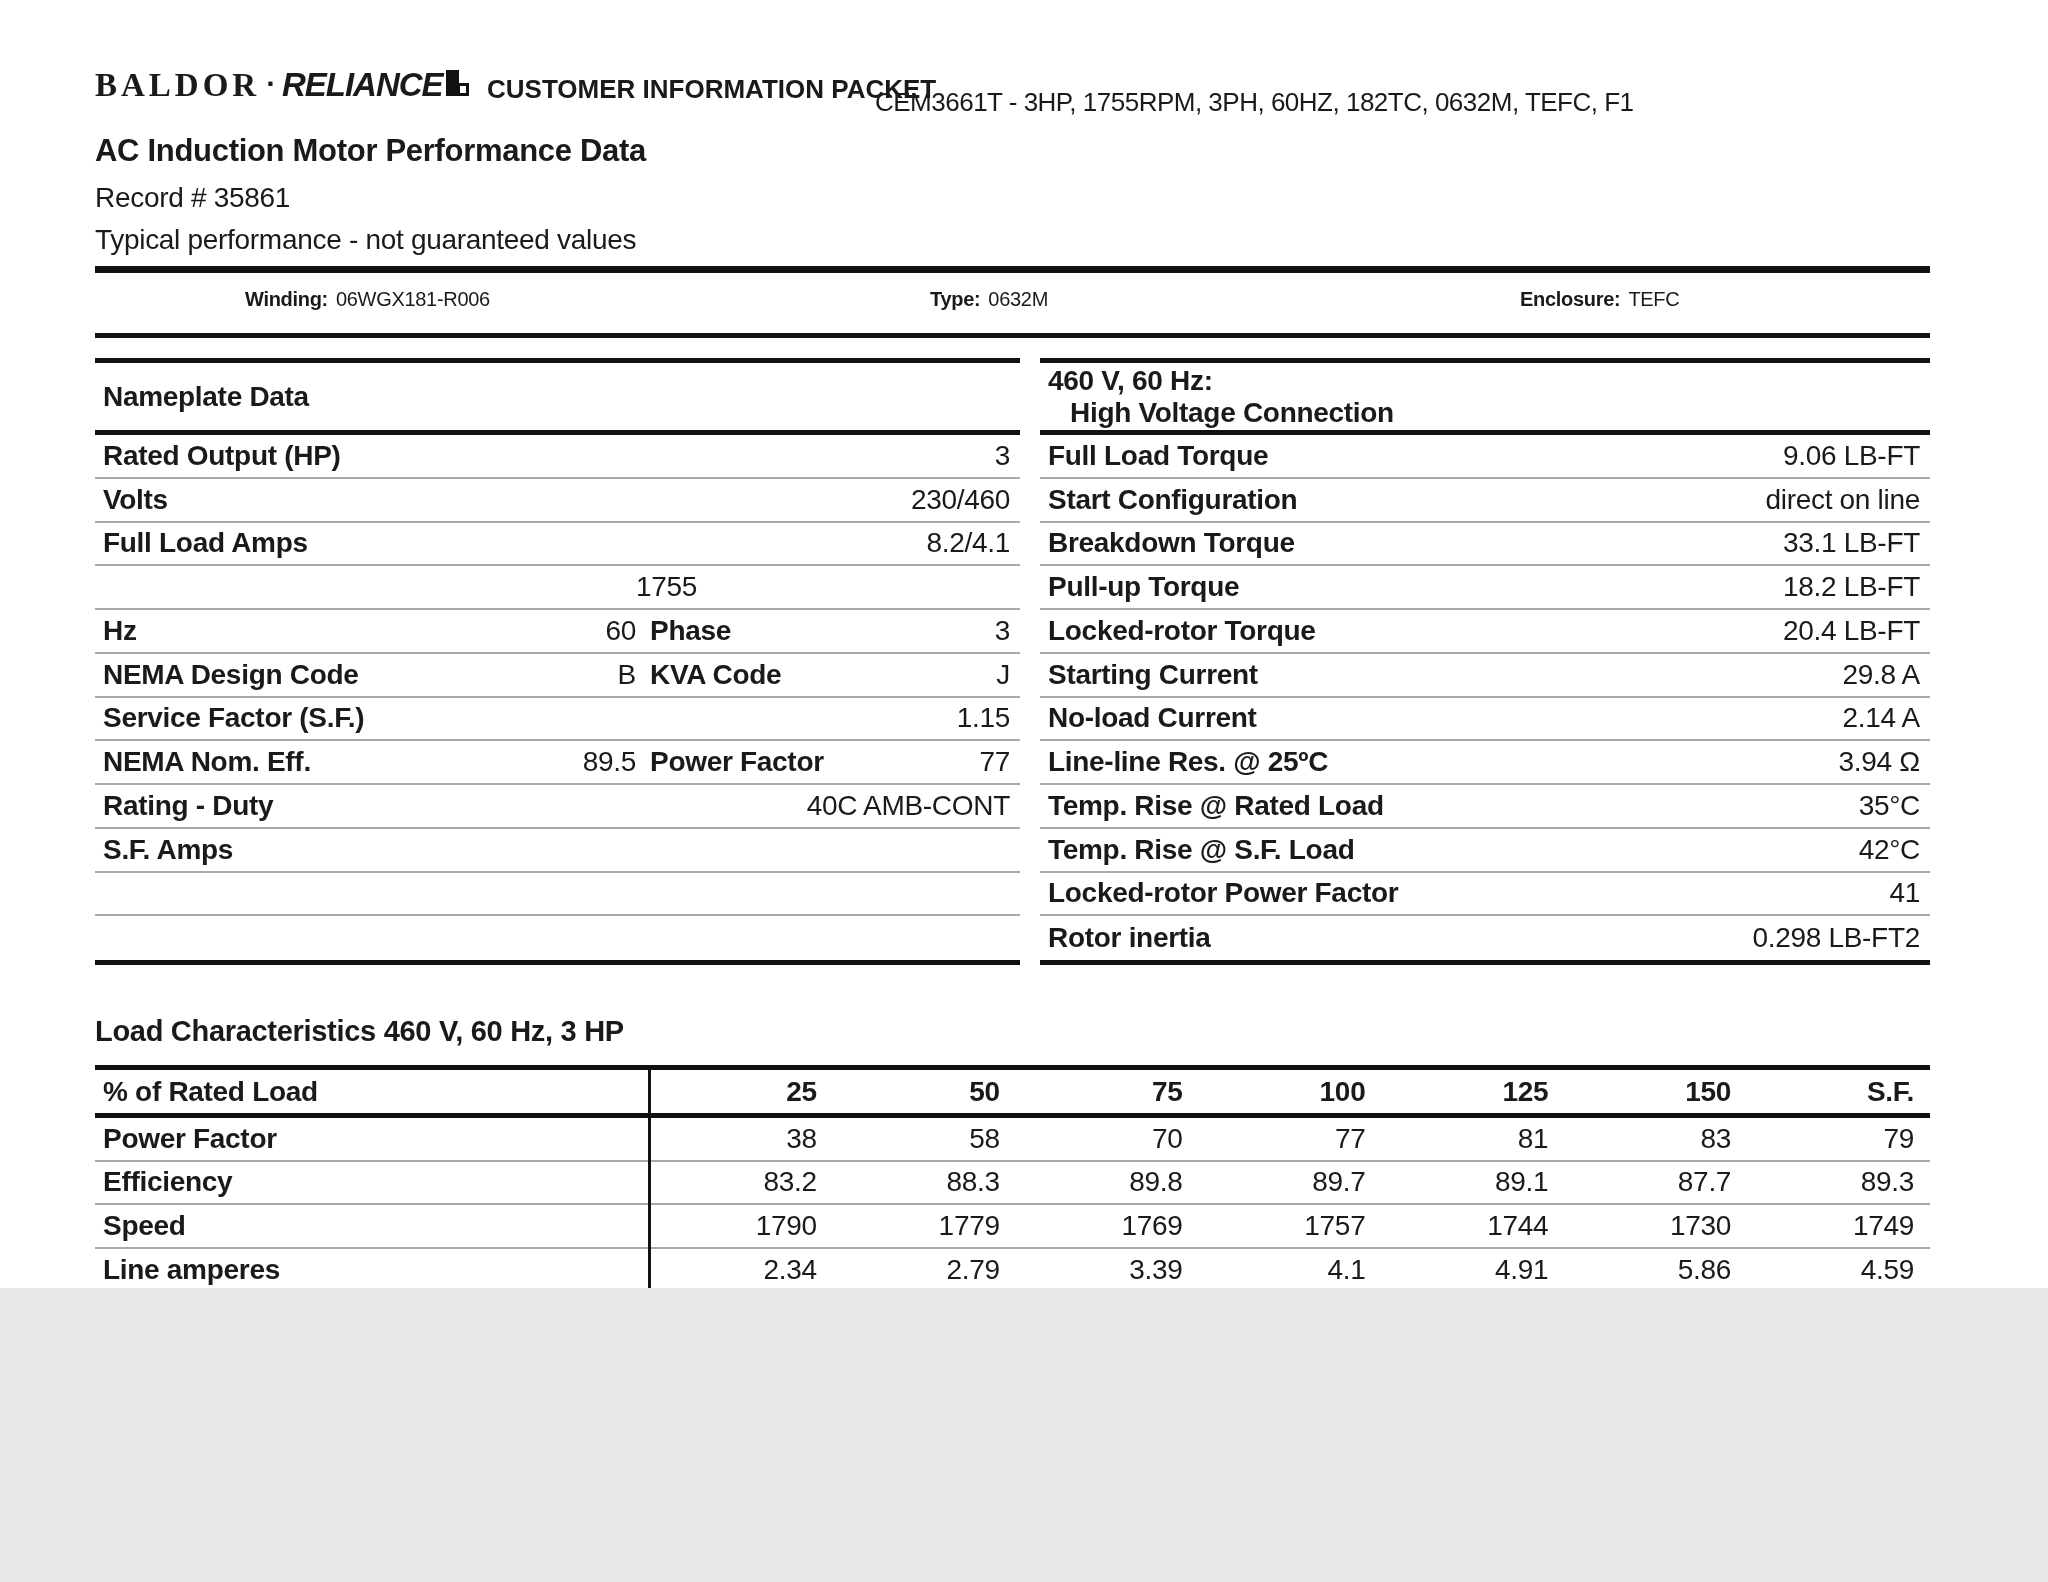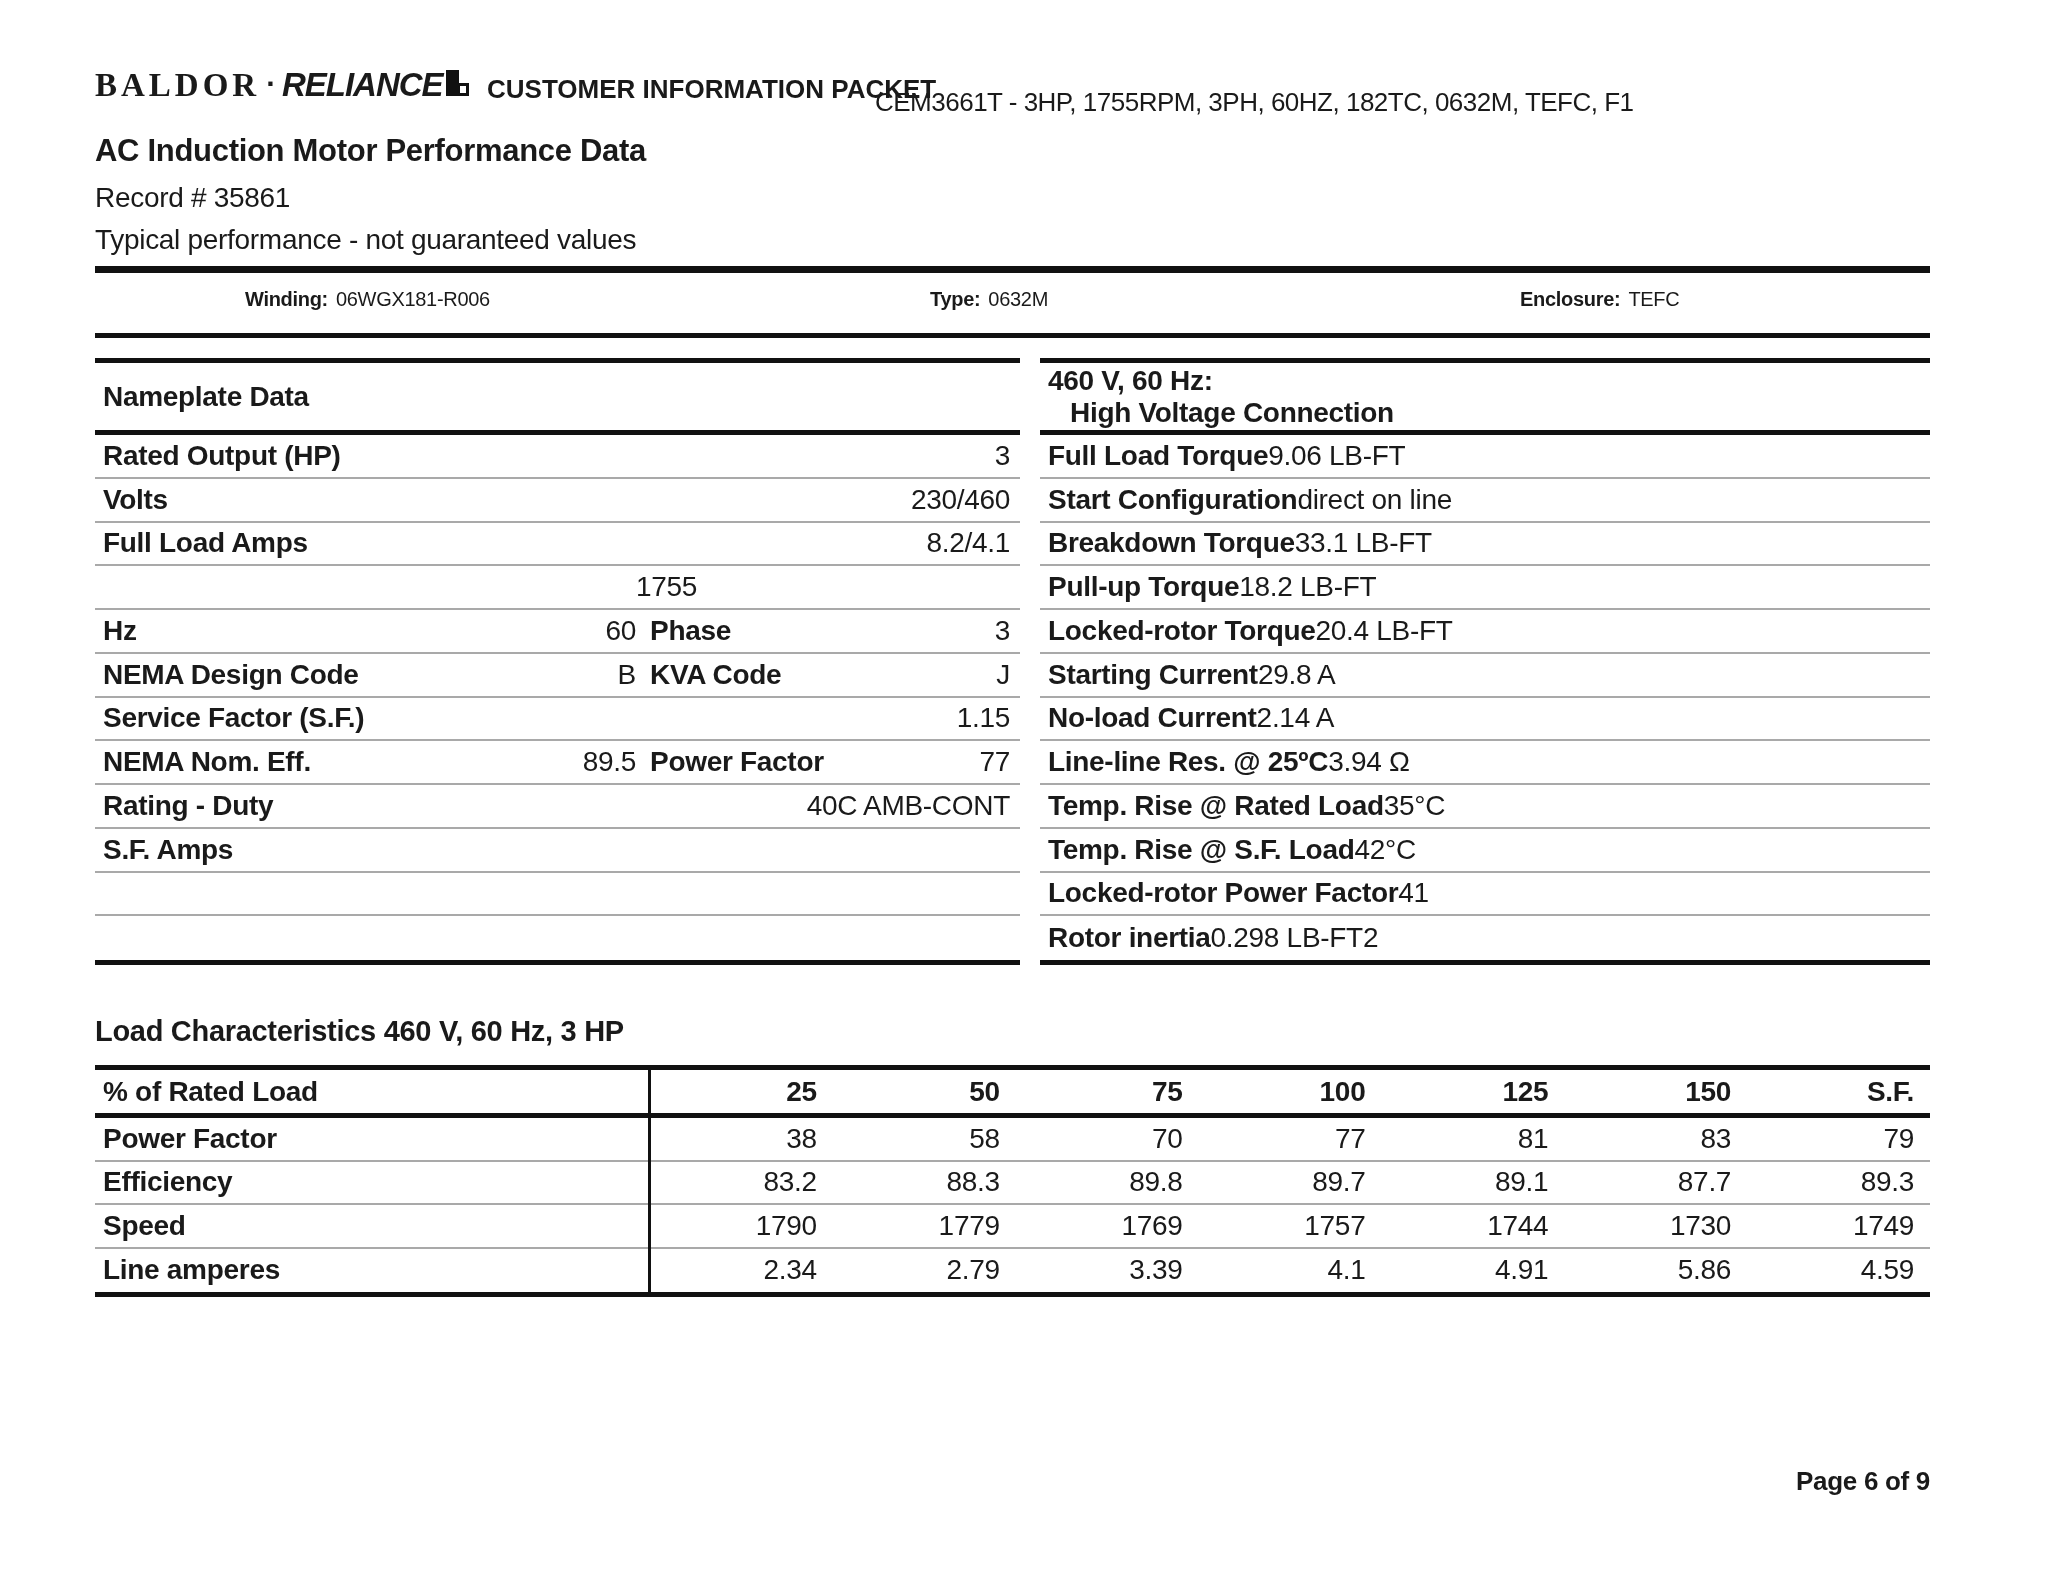--- a/index.html
+++ b/index.html
@@ -1,17 +1,17 @@
 <!DOCTYPE html>
 <html><head>
 <meta charset="utf-8">
 <style>
   html,body{margin:0;padding:0;background:#e8e8e8;}
   .page{
-    position:relative;width:2048px;height:1582px;background:#ffffff;
+    position:relative;width:2048px;height:1288px;background:#ffffff;
     font-family:"Liberation Sans","DejaVu Sans",sans-serif;color:#1a1a1a;
     letter-spacing:-0.3px;overflow:hidden;
   }
   
   .header-logo{position:absolute;left:95px;top:66px;font-size:33px;font-weight:bold;white-space:nowrap;}
   .logo-baldor{font-family:"Liberation Serif","DejaVu Serif",serif;letter-spacing:4px;}
   .logo-dot{margin:0 6px;font-size:30px;vertical-align:2px;}
   .logo-reliance{font-style:italic;letter-spacing:-1px;}
   .logo-mark{display:inline-block;position:relative;width:13px;height:26px;background:#111;margin-left:3px;}
   .logo-mark::after{content:"";position:absolute;right:-10px;bottom:0;width:6px;height:7px;border:3px solid #111;background:#fff;}
@@ -38,21 +38,21 @@
     height:67px;border-bottom:5px solid #111;display:flex;flex-direction:column;
     justify-content:center;font-weight:bold;font-size:28px;padding-left:8px;box-sizing:content-box;
   }
   .head-line2{padding-left:22px;}
   .np-row{
     display:grid;grid-template-columns:430px 103px max-content 1fr;align-items:center;
     height:43.75px;box-sizing:border-box;border-bottom:2px solid #a9a9a9;
     font-size:28px;padding:0 10px 0 8px;white-space:nowrap;
   }
   .hv-row{
-    display:flex;justify-content:flex-start;align-items:center;
+    display:flex;justify-content:space-between;align-items:center;
     height:43.75px;box-sizing:border-box;border-bottom:2px solid #a9a9a9;
     font-size:28px;padding:0 10px 0 8px;white-space:nowrap;
   }
   .np-row.last,.hv-row.last{border-bottom:none;}
   .c-label,.c-label2{font-weight:bold;}
   .c-label2{padding-left:14px;}
   .c-mid,.c-val{text-align:right;}
   
   .load-heading{position:absolute;left:95px;top:1015px;font-size:29px;font-weight:bold;}
   .load-table{position:absolute;left:95px;top:1065px;width:1835px;border-top:5px solid #111;border-bottom:5px solid #111;}

